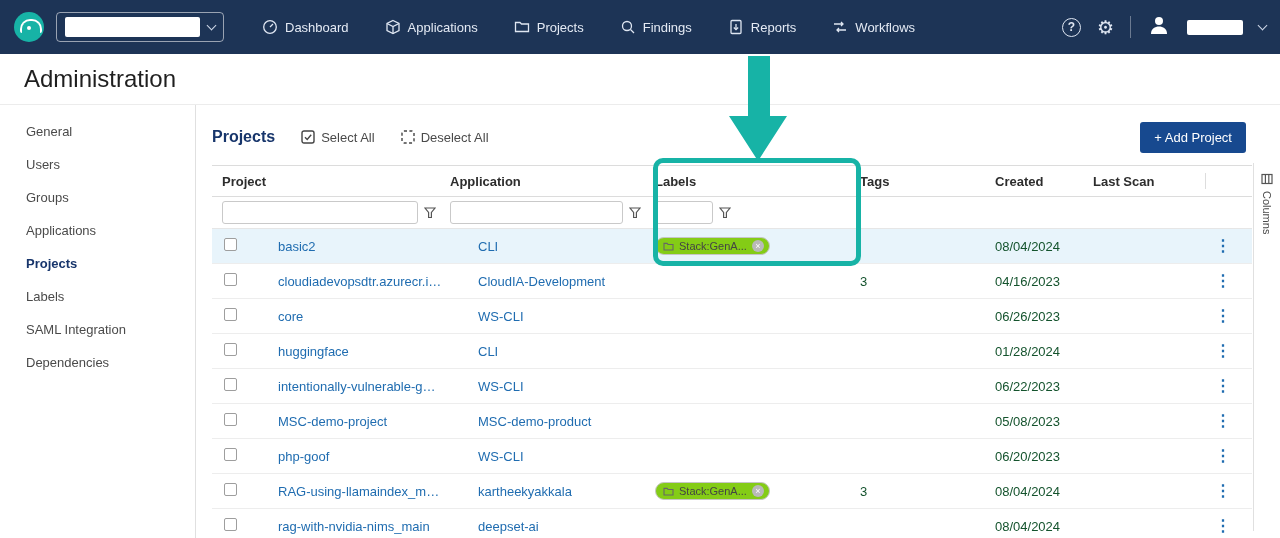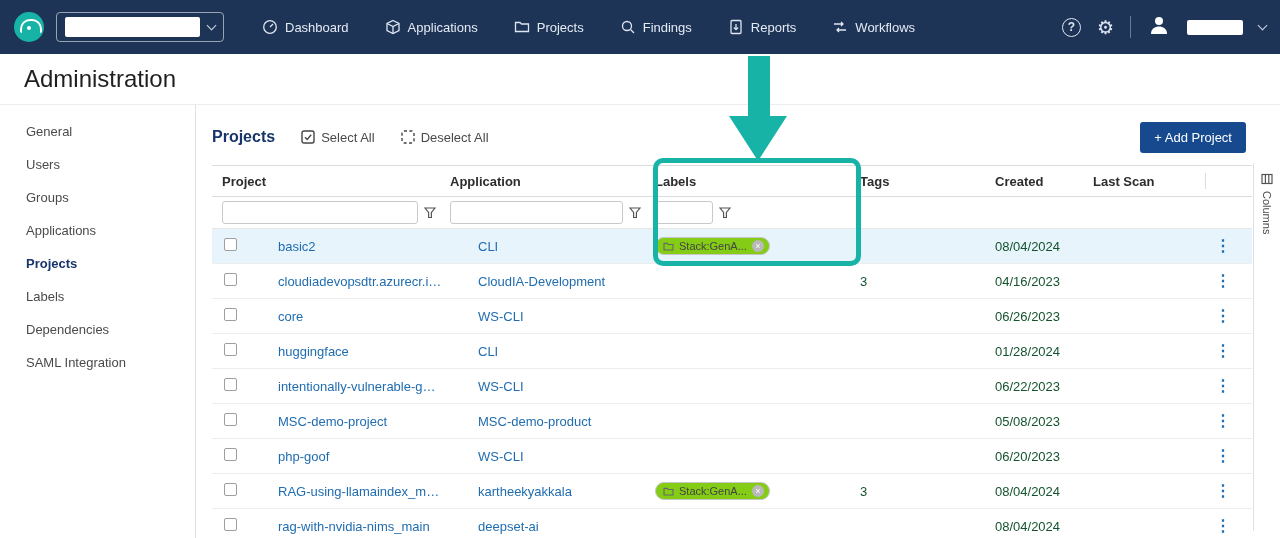--- a/index.html
+++ b/index.html
@@ -163,22 +163,22 @@
 </div>
 
 <div class="layout">
   <div class="sidebar">
     <div class="side-item">General</div>
     <div class="side-item">Users</div>
     <div class="side-item">Groups</div>
     <div class="side-item">Applications</div>
     <div class="side-item active">Projects</div>
     <div class="side-item">Labels</div>
+    <div class="side-item">SAML Integration</div>
     <div class="side-item">Dependencies</div>
-    <div class="side-item">SAML Integration</div>
   </div>
 
   <div class="main">
 
     <div class="toolbar">
       <div class="tbl-title">Projects</div>
       <div class="sel-btn">
         <svg viewBox="0 0 14 14">
             <rect x="1" y="1" width="12" height="12" rx="2"></rect>
             <path d="M4 7.2 L6.2 9.4 L10.2 4.8"></path>

